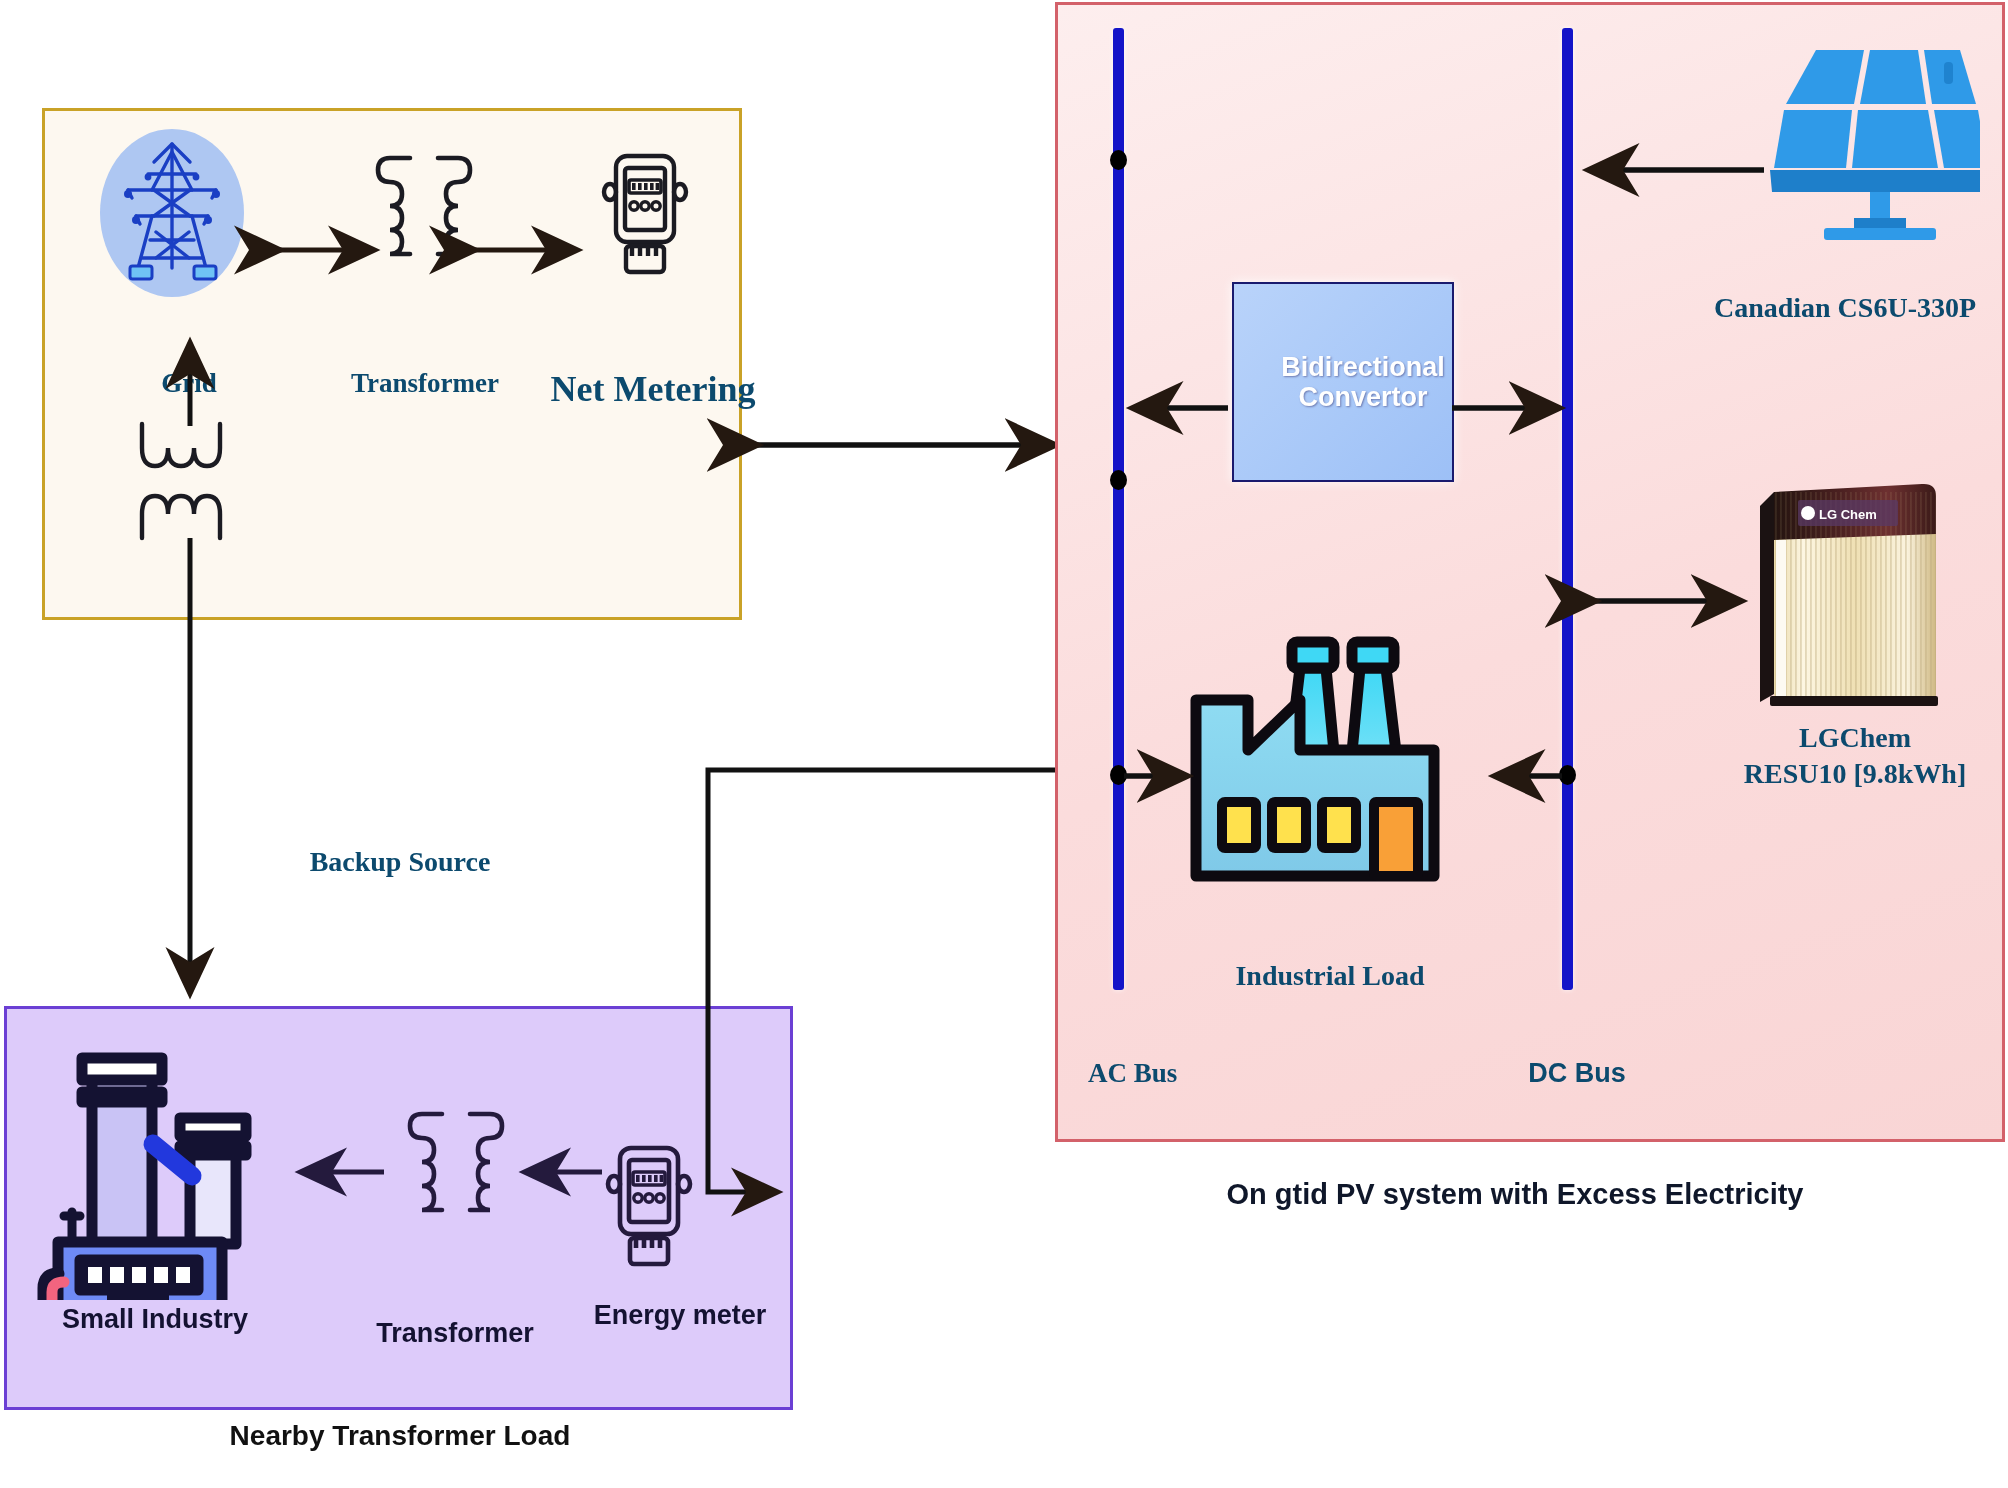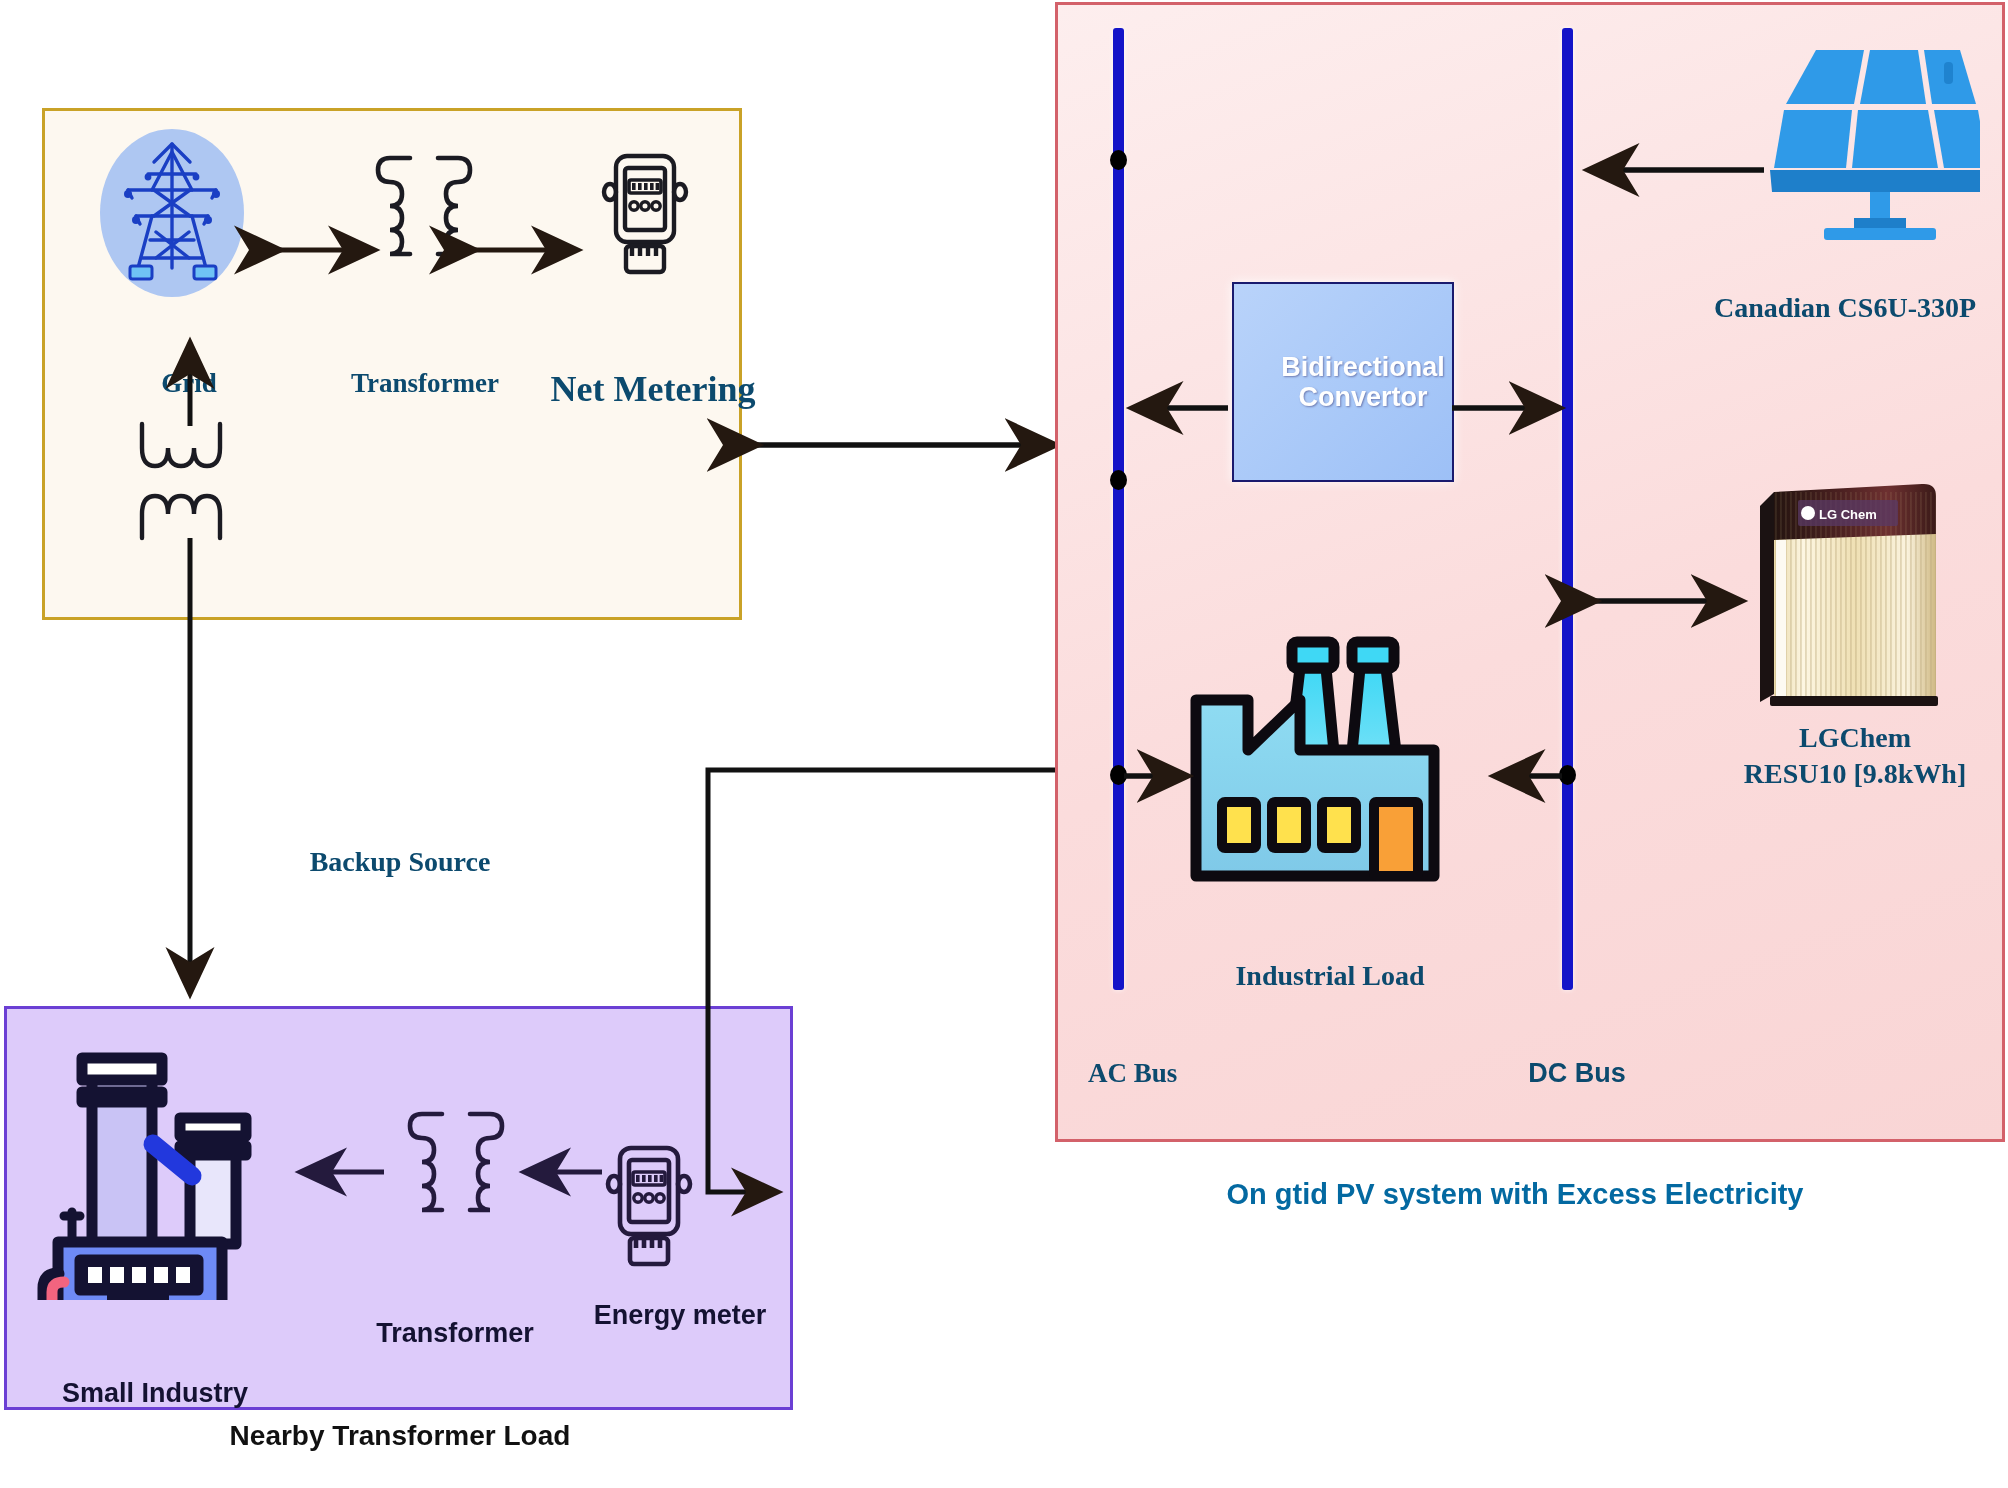--- a/index.html
+++ b/index.html
@@ -169,21 +169,21 @@
     <rect x="156" y="231" width="14" height="16"></rect>
   </g>
   <rect x="92" y="264" width="52" height="40" fill="#1f31c8" stroke="#141232" stroke-width="10"></rect>
 
   <path d="M24 296 L24 252 Q24 238 38 238" stroke="#141232" stroke-width="13" fill="none" stroke-linecap="round"></path>
   <path d="M32 296 L32 256 Q32 246 44 246" stroke="#f2647f" stroke-width="11" fill="none" stroke-linecap="round"></path>
 
   <path d="M52 206 L52 176 M44 180 L60 180" stroke="#141232" stroke-width="9" stroke-linecap="round"></path>
   <rect x="14" y="292" width="214" height="12" rx="3" fill="#141232"></rect>
 </svg>
-<div class="abs lbl sans" style="left:30px;top:1378px;width:250px;font-size:27px;color:#141232;">Small Industry</div>
+<div class="abs lbl sans" style="left:30px;top:1304px;width:250px;font-size:27px;color:#141232;">Small Industry</div>
 
 <svg class="abs arrowsvg" style="left:288px;top:1152px;" width="108" height="40">
   <defs>
     <marker id="ahp" markerWidth="11" markerHeight="11" refX="9" refY="5.5" orient="auto">
       <path d="M0,0.6 L10.5,5.5 L0,10.4 L3,5.5 Z" fill="#241a3d"></path>
     </marker>
   </defs>
   <line x1="96" y1="20" x2="14" y2="20" stroke="#241a3d" stroke-width="5" marker-end="url(#ahp)"></line>
 </svg>
 
@@ -361,13 +361,13 @@
 <div class="abs lbl serif" style="left:1180px;top:960px;width:300px;font-size:28px;">Industrial Load</div>
 
 <svg class="abs arrowsvg" style="left:1120px;top:758px;" width="80" height="36">
   <line x1="4" y1="18" x2="66" y2="18" stroke="#111" stroke-width="5.5" marker-end="url(#ah)"></line>
 </svg>
 
 <svg class="abs arrowsvg" style="left:1476px;top:758px;" width="92" height="36">
   <line x1="86" y1="18" x2="20" y2="18" stroke="#111" stroke-width="5.5" marker-end="url(#ah)"></line>
 </svg>
 
-<div class="abs lbl sans" style="left:1210px;top:1178px;width:610px;font-size:29px;color:#0369a1;">On gtid PV system with Excess Electricity</div>
+<div class="abs lbl sans" style="left:1210px;top:1178px;width:610px;font-size:29px;color:#0f172a;">On gtid PV system with Excess Electricity</div>
 
 </body></html>

